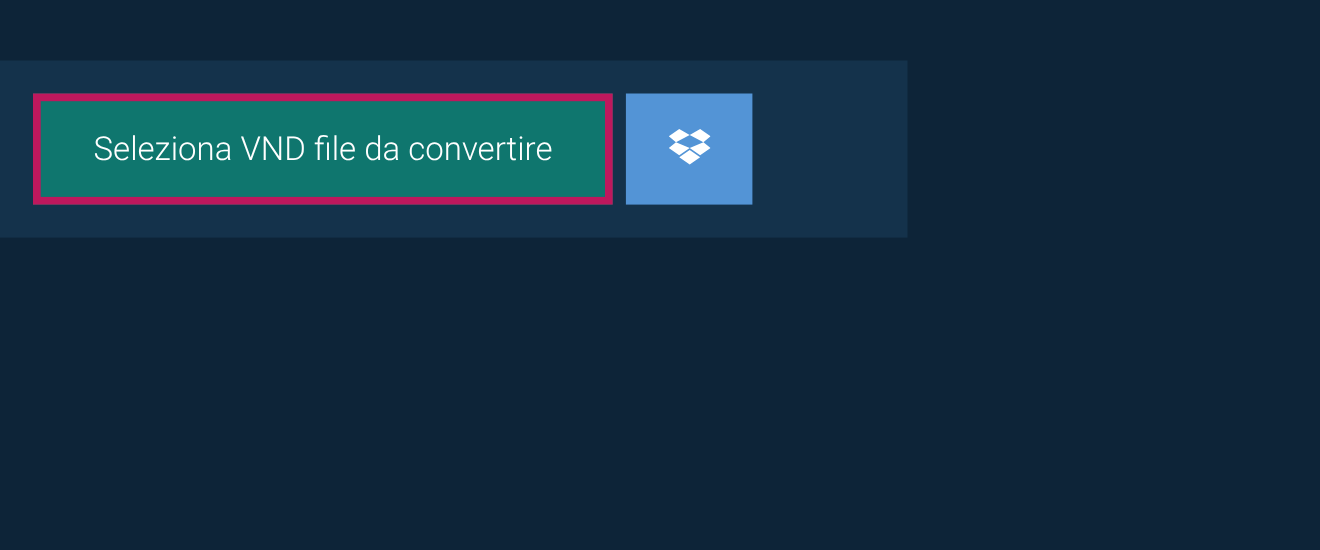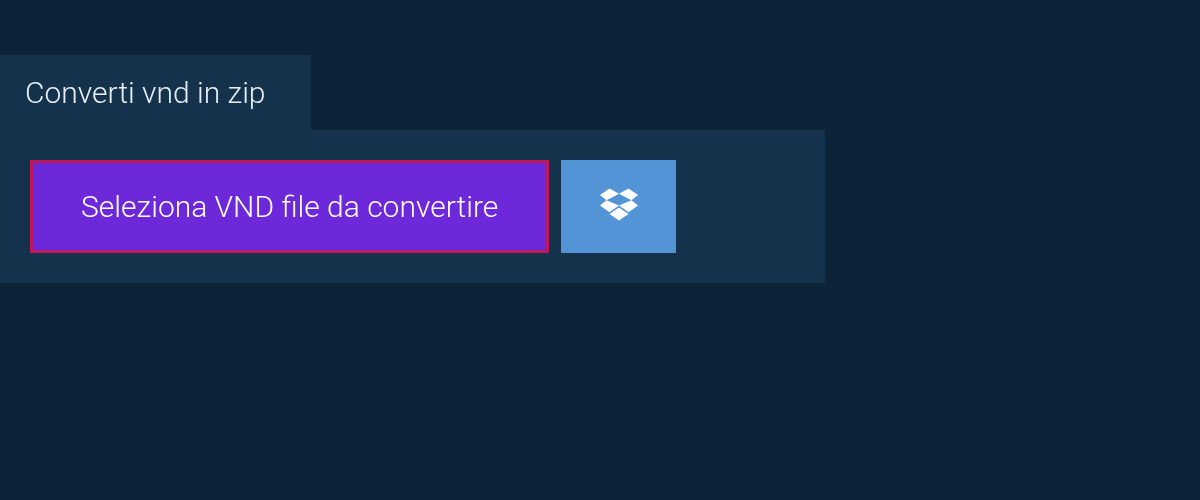--- a/index.html
+++ b/index.html
@@ -29,22 +29,22 @@
       background: #14324b;
       padding: 30px 30px 30px 30px;
       width: 825px;
     }
     .button-row {
       display: flex;
       gap: 12px;
       align-items: stretch;
     }
     .select-button {
-      background: #6d28d9;
-      border: 3px solid #be185d;
+      background: #0f766e;
+      border: 7px solid #be185d;
       color: #ffffff;
       font-size: 30px;
       font-weight: 300;
       padding: 26px 48px;
       cursor: pointer;
       display: flex;
       align-items: center;
       justify-content: center;
       white-space: nowrap;
     }
@@ -59,23 +59,20 @@
     .dropbox-button svg {
       width: 38px;
       height: 38px;
       fill: #ffffff;
     }
   </style>
 </head>
 <body>
 
 <div class="tab-container">
-  <div class="tab">
-    <span>Converti vnd in zip</span>
-  </div>
   <div class="content-panel">
     <div class="button-row">
       <div class="select-button">
         <span>Seleziona VND file da convertire</span>
       </div>
       <div class="dropbox-button">
         <span>
           <svg viewBox="0 0 32 32">
             <path d="M8 2L0 7.5l5.5 4.5L16 6.5 8 2zm16 0l-8 4.5L26.5 12 32 7.5 24 2zM0 16.5L8 22l8-5.5L5.5 12 0 16.5zm26.5-4.5L16 16.5 24 22l8-5.5-5.5-4.5zM8 23.5l8 5.5 8-5.5L16 18l-8 5.5z"></path>
           </svg>

